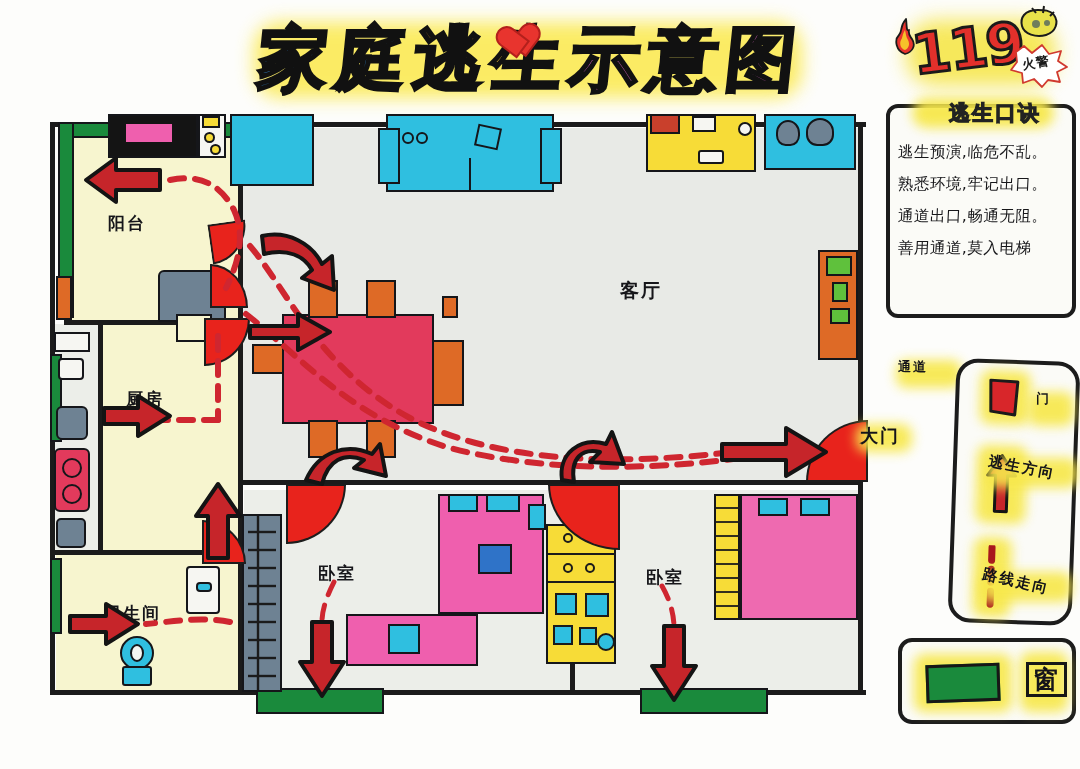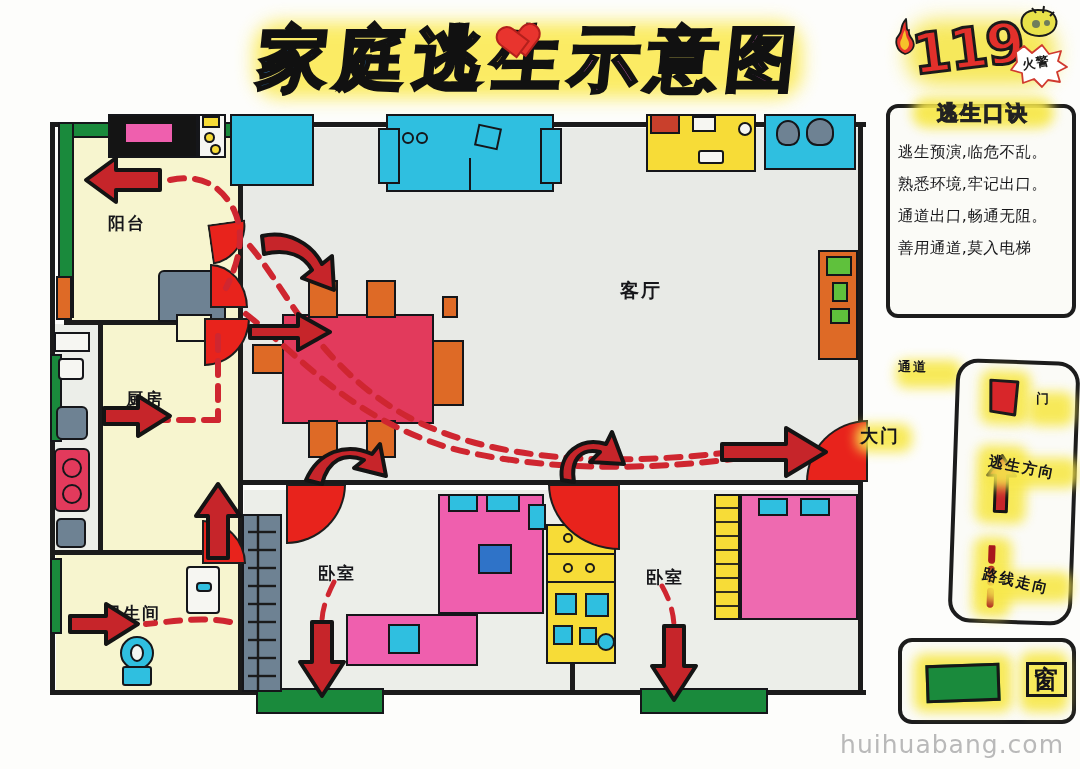--- a/index.html
+++ b/index.html
@@ -92,20 +92,21 @@
   .tips-glow{
     position:absolute;left:2px;top:2px;width:142px;height:30px;
     background:#f7e84c;filter:blur(6px);border-radius:16px;opacity:.95;
   }
   .tips-title{
     position:absolute;left:0;top:0;width:146px;height:34px;
     display:flex;align-items:center;justify-content:center;
     font-size:21px;font-weight:bold;color:#14532d;
     -webkit-text-stroke:1.2px #222;
     letter-spacing:2px;
+    padding-left:12px;
   }
   .tips-lines{
     position:absolute;left:8px;top:34px;right:6px;
   }
   .tips-line{
     font-size:15.5px;color:#17171a;
     letter-spacing:.5px;
     margin-bottom:11px;
     transform:skewX(-3deg);
     white-space:nowrap;
@@ -471,14 +472,13 @@
         <path d="M262 504 L262 544 L250 544 L272 578 L294 544 L282 544 L282 504 Z"></path>
 
         <path d="M614 508 L614 548 L602 548 L624 582 L646 548 L634 548 L634 508 Z"></path>
       </g>
     </svg>
   </div>
 
   <div class="lg-hl" style="left:856px;top:424px;width:56px;height:28px;"></div>
   <div class="lg-label" style="left:860px;top:424px;font-size:18px;">大门</div>
 
-  <div id="watermark">huihuabang.com</div>
 </div>
 
 </body></html>

